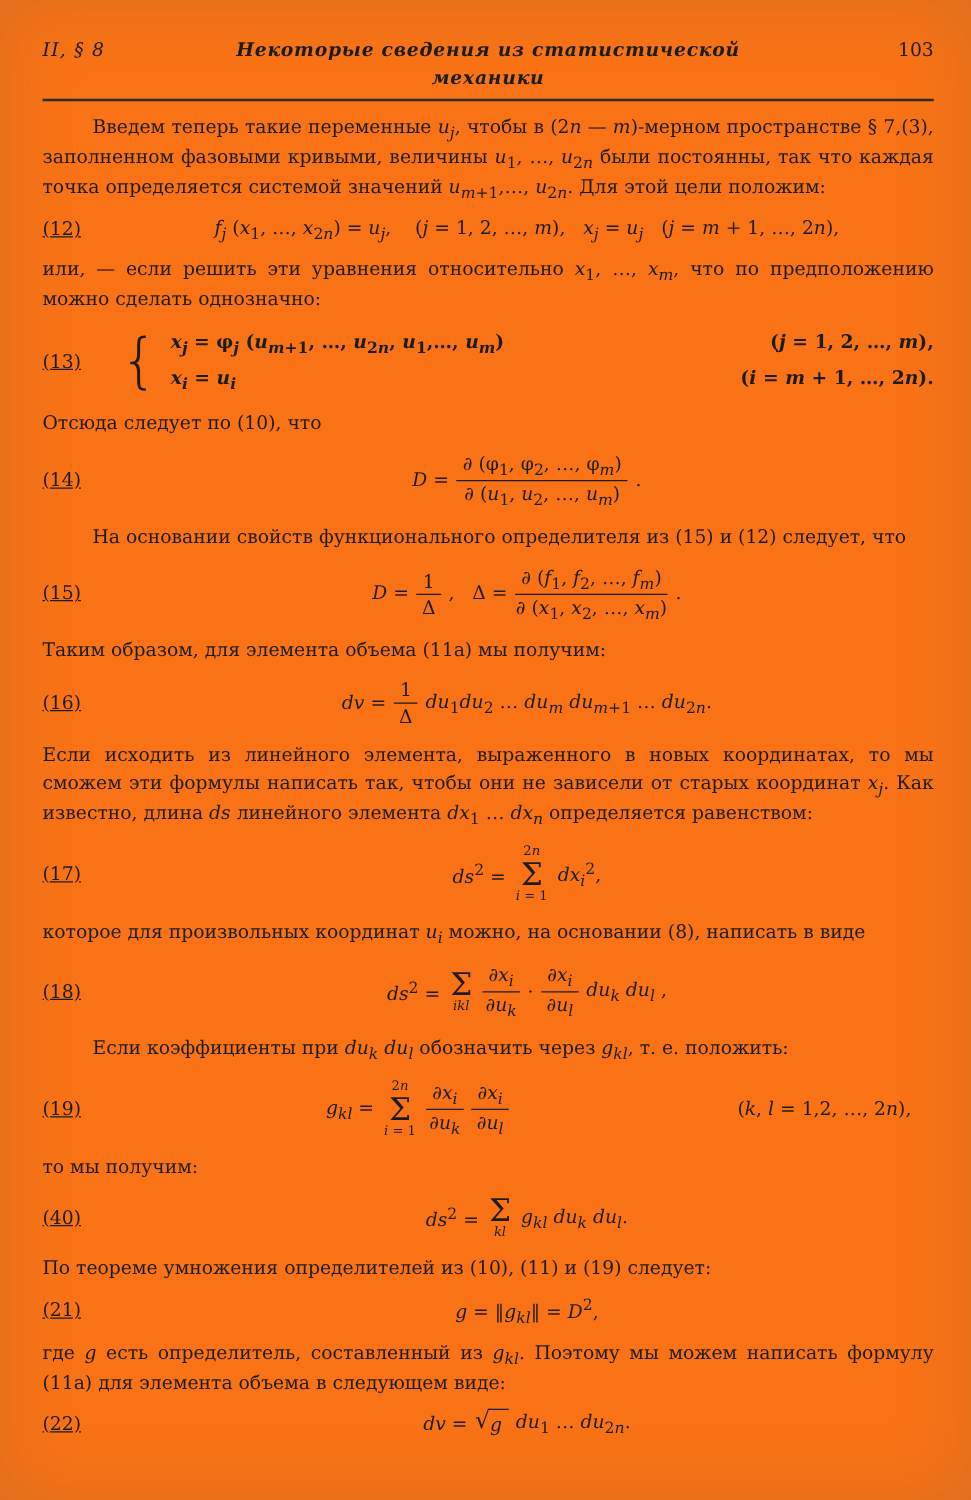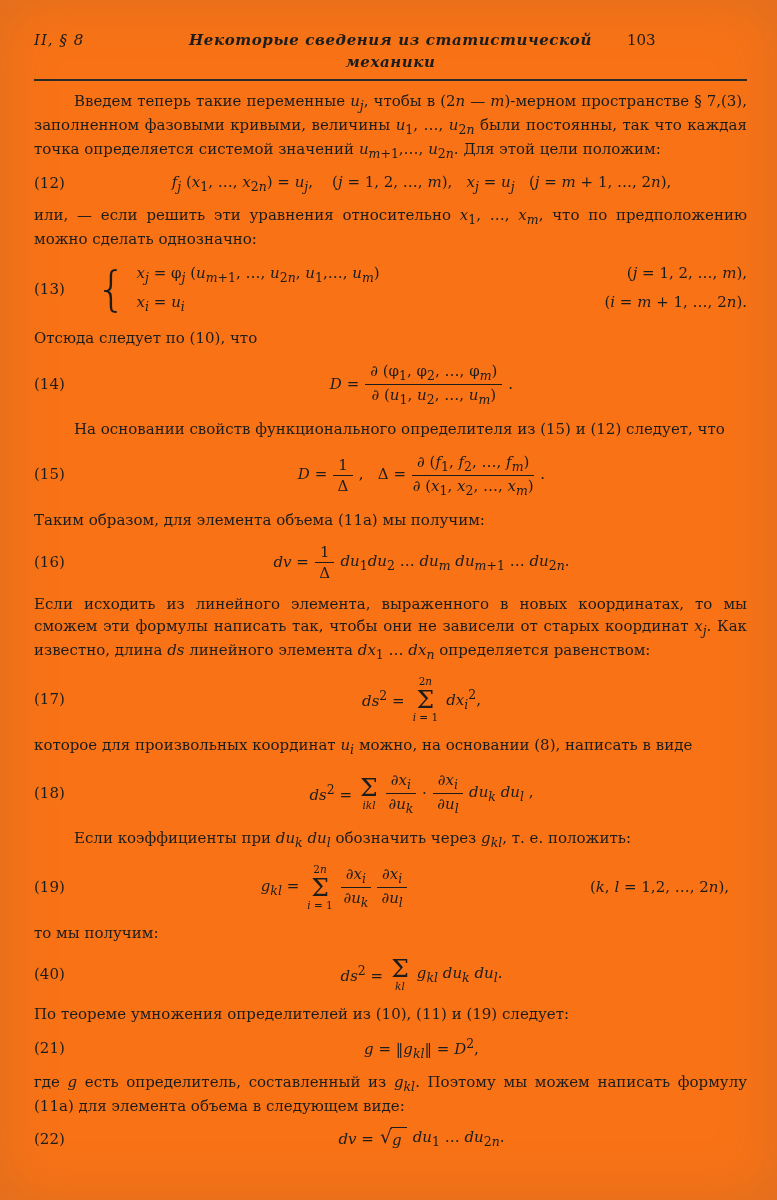--- a/index.html
+++ b/index.html
@@ -25,40 +25,40 @@
   .page-header {
     display: flex;
     align-items: baseline;
     padding-bottom: 5px;
     border-bottom: 2px solid #2b2b28;
     margin-bottom: 10px;
     font-size: 15px;
   }
   .hdr-left { width: 120px; font-style: italic; letter-spacing: 1px; }
   .hdr-center { flex: 1; text-align: center; font-style: italic; letter-spacing: 0.6px; font-weight: bold; }
-  .hdr-right { width: 120px; text-align: left; }
+  .hdr-right { width: 120px; text-align: right; }
 
   
   p.para {
     margin: 0 0;
     text-align: justify;
   }
   p.para.indent { text-indent: 40px; }
 
   i { font-style: italic; }
 
   
   .eq-row {
     display: flex;
     align-items: center;
     margin: 9px 0;
     font-size: 15px;
   }
   .eq-row.tall { margin: 12px 0; }
-  .eq-num { flex: 0 0 62px; font-style: normal; }
+  .eq-num { flex: 0 0 62px; font-style: normal; text-decoration: underline; }
   .eq-center { flex: 1; text-align: center; }
   .eq-right { flex: 0 0 175px; text-align: center; }
   .formula {
     display: inline-flex;
     align-items: center;
     gap: 6px;
     font-style: normal;
   }
 
   
@@ -92,21 +92,21 @@
   
   .brace {
     font-family: "DejaVu Sans", sans-serif;
     font-size: 48px;
     font-weight: 200;
     line-height: 0.85;
     margin-right: 10px;
     color: #1c1c1c;
   }
   .cases { flex: 1; display: flex; flex-direction: column; gap: 5px; }
-  .case-line { display: flex; align-items: baseline; }
+  .case-line { display: flex; align-items: baseline; font-weight: bold; }
   .case-right { margin-left: auto; }
 </style>
 </head>
 <body>
 
 <div class="page">
 
   <div class="page-header">
     <span class="hdr-left">II, § 8</span>
     <span class="hdr-center">Некоторые сведения из статистической механики</span>

